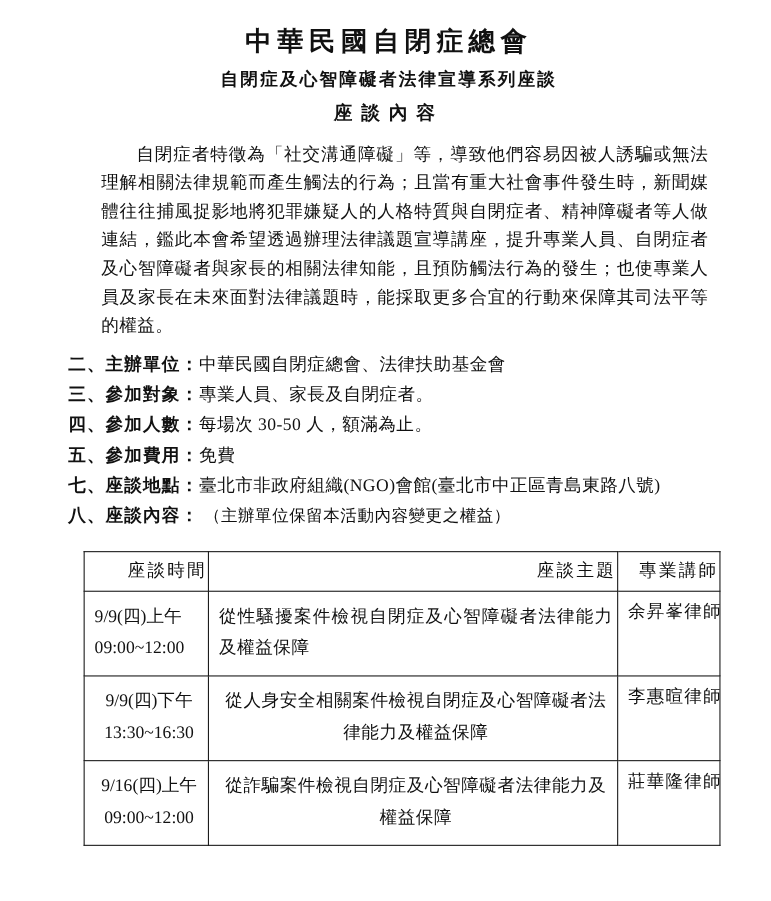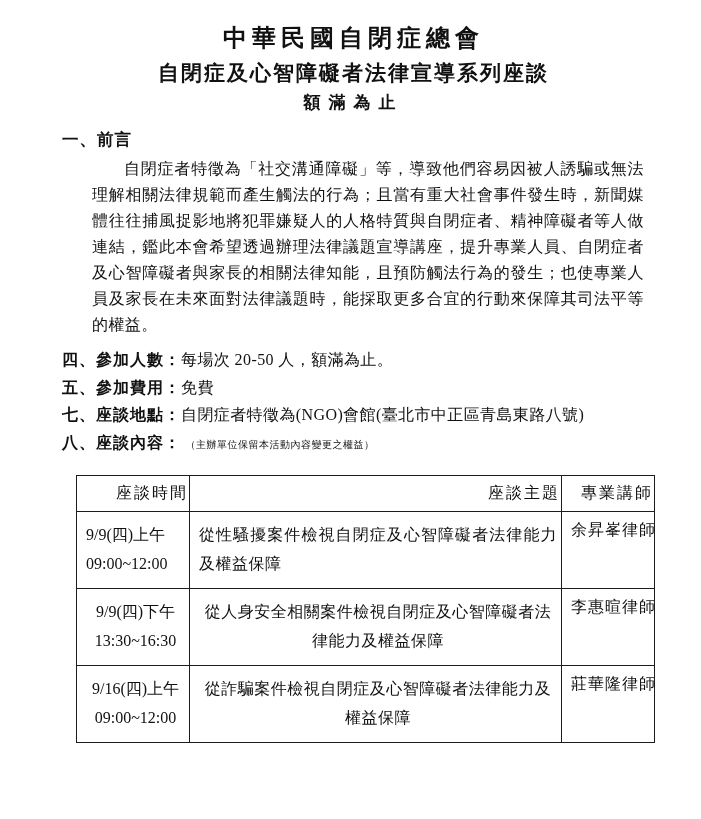--- a/index.html
+++ b/index.html
@@ -24,21 +24,21 @@
   .title {
     text-align: center;
     font-size: 24px;
     font-weight: bold;
     letter-spacing: 5px;
     line-height: 32px;
     margin: 0 0 6px 0;
   }
   .subtitle {
     text-align: center;
-    font-size: 21px;
+    font-size: 16px;
     font-weight: bold;
     letter-spacing: 2px;
     line-height: 26px;
     margin: 0 0 4px 0;
   }
   .heading {
     text-align: center;
     font-size: 17px;
     font-weight: bold;
     letter-spacing: 8px;
@@ -67,21 +67,21 @@
     font-size: 16px;
     line-height: 27.5px;
     letter-spacing: 0.4px;
     white-space: nowrap;
   }
   .section-line .label {
     font-weight: bold;
     letter-spacing: 1px;
   }
   .section-line .small-note {
-    font-size: 10px;
+    font-size: 15px;
     letter-spacing: 0.5px;
   }
   
   table.schedule {
     border-collapse: collapse;
     table-layout: fixed;
     width: 578px;
     margin: 17px 0 0 14px;
   }
   table.schedule th,
@@ -123,33 +123,38 @@
   .row-tall td { height: 70px; }
   .row-mid  td { height: 61px; text-align: center; }
 </style>
 </head>
 <body>
 
 <div class="page">
 
   <div class="title">中華民國自閉症總會</div>
   <div class="subtitle">自閉症及心智障礙者法律宣導系列座談</div>
-  <div class="heading">額滿為止</div>
-
-  <div class="preface-label">一、前言</div>
+  <div class="heading">座談內容</div>
+
   <div class="preface-text">自閉症者特徵為「社交溝通障礙」等，導致他們容易因被人誘騙或無法理解相關法律規範而產生觸法的行為；且當有重大社會事件發生時，新聞媒體往往捕風捉影地將犯罪嫌疑人的人格特質與自閉症者、精神障礙者等人做連結，鑑此本會希望透過辦理法律議題宣導講座，提升專業人員、自閉症者及心智障礙者與家長的相關法律知能，且預防觸法行為的發生；也使專業人員及家長在未來面對法律議題時，能採取更多合宜的行動來保障其司法平等的權益。</div>
 
   <div class="section-line">
-    <span class="label">四、參加人數：</span><span>每場次 20-50 人，額滿為止。</span>
+    <span class="label">二、主辦單位：</span><span>中華民國自閉症總會、法律扶助基金會</span>
+  </div>
+  <div class="section-line">
+    <span class="label">三、參加對象：</span><span>專業人員、家長及自閉症者。</span>
+  </div>
+  <div class="section-line">
+    <span class="label">四、參加人數：</span><span>每場次 30-50 人，額滿為止。</span>
   </div>
   <div class="section-line">
     <span class="label">五、參加費用：</span><span>免費</span>
   </div>
   <div class="section-line">
-    <span class="label">七、座談地點：</span><span>自閉症者特徵為(NGO)會館(臺北市中正區青島東路八號)</span>
+    <span class="label">七、座談地點：</span><span>臺北市非政府組織(NGO)會館(臺北市中正區青島東路八號)</span>
   </div>
   <div class="section-line">
     <span class="label">八、座談內容：</span> <span class="small-note">（主辦單位保留本活動內容變更之權益）</span>
   </div>
 
   <table class="schedule">
     <colgroup>
       <col style="width:113px">
       <col style="width:372px">
       <col style="width:93px">

